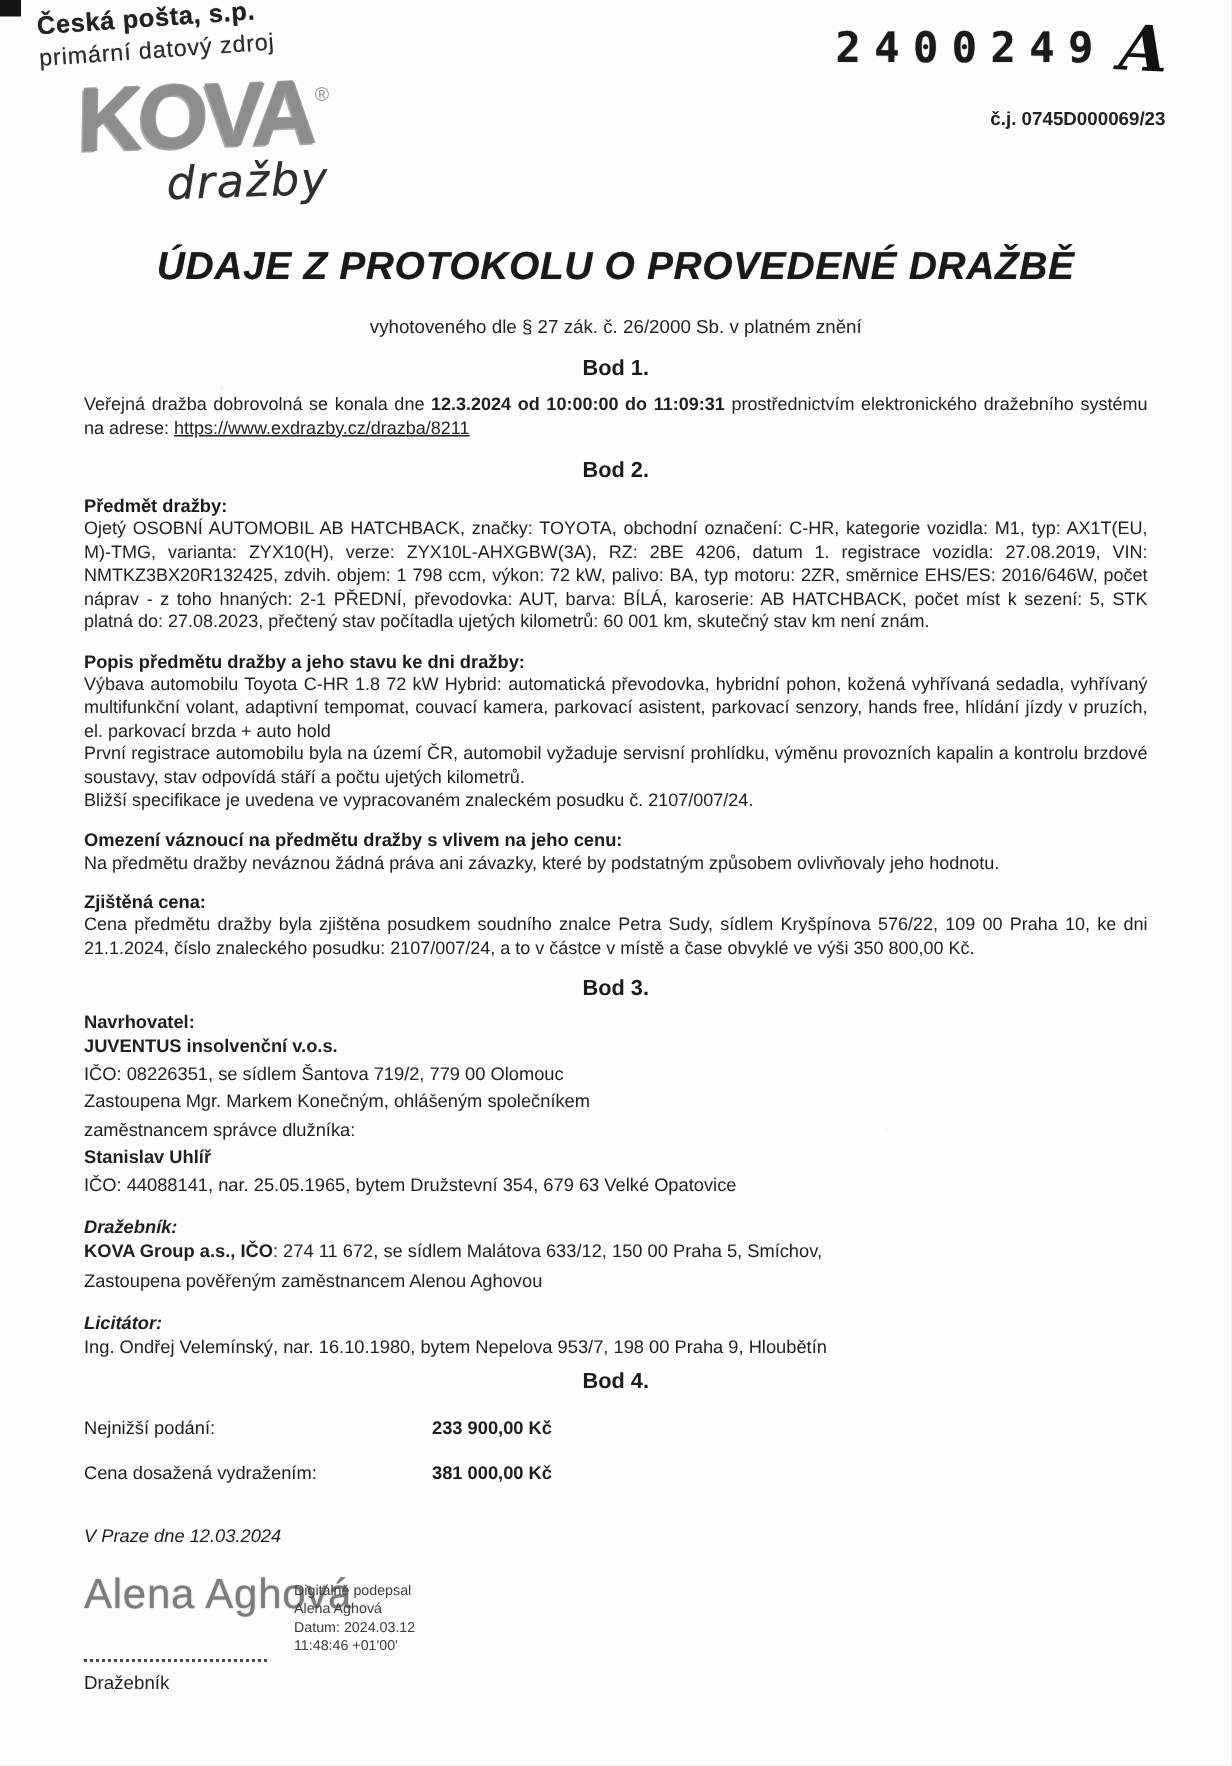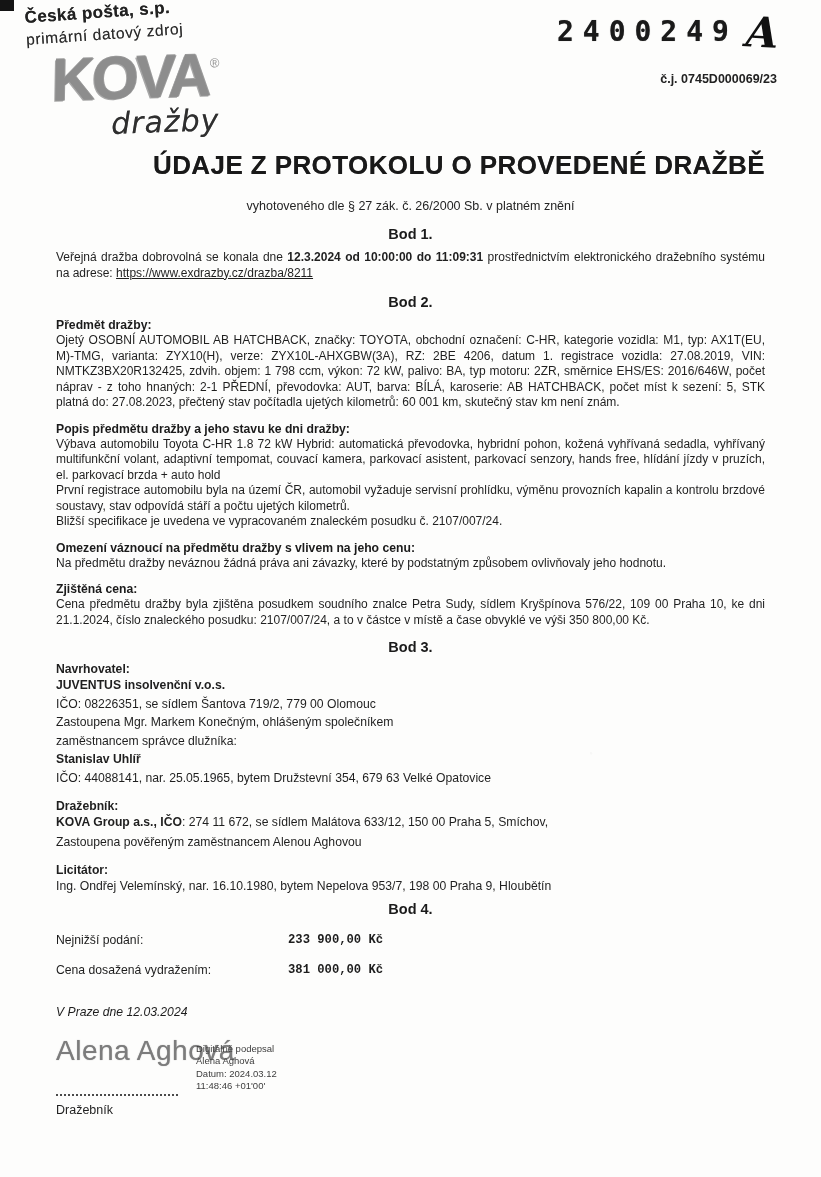--- a/index.html
+++ b/index.html
@@ -44,38 +44,38 @@
   }
   .stamp-number .letter{
     font-family:"DejaVu Serif", serif;font-style:italic;font-weight:bold;font-size:42px;
     color:#111;margin-left:4px;vertical-align:-6px;display:inline-block;transform:rotate(3deg);
   }
   .ref-number{position:absolute;right:44px;top:72px;font-size:12.5px;font-weight:bold;color:#222;}
 
   
   .content{margin:0 56px;}
   .doc-title{
-    text-align:right;font-size:26px;font-weight:bold;letter-spacing:.4px;color:#191919;
-    text-shadow:0 0 .6px rgba(0,0,0,.55);
+    text-align:center;font-size:26px;font-weight:bold;letter-spacing:.4px;color:#191919;
+    margin-top:12px;text-shadow:0 0 .6px rgba(0,0,0,.55);font-style:italic;
   }
   .doc-subtitle{text-align:center;font-size:12.5px;margin-top:18px;color:#242424;}
   .bod-heading{text-align:center;font-size:14.5px;font-weight:bold;margin:13px 0 8px;color:#1b1b1b;}
   p.body-text{font-size:12px;line-height:15.5px;margin:0 0 0;text-align:justify;color:#1f1f1f;}
   .sec-label{font-size:12.2px;font-weight:bold;margin:11px 0 1px;color:#1b1b1b;}
   .spaced{margin-top:8px;}
   a.doc-link{color:#1f1f1f;text-decoration:underline;}
 
   .person-line{font-size:12.2px;line-height:13px;margin-bottom:5.5px;color:#1f1f1f;}
   .person-line.bold{font-weight:bold;}
   .person-line .b{font-weight:bold;}
-  .gap-top{margin-top:15px;}
+  .gap-top{margin-top:15px;font-style:italic;}
 
   .price-row{display:flex;font-size:12.2px;margin-bottom:10px;margin-top:16px;}
   .price-row .pr-label{width:232px;}
-  .price-row .pr-value{font-weight:bold;font-family:Liberation Mono, monospace;}
+  .price-row .pr-value{font-weight:bold;}
   .place-date{font-size:12.2px;margin-top:28px;font-style:italic;}
 
   
   .signature{display:flex;margin-top:17px;align-items:flex-start;}
   .sig-name{
     width:198px;font-size:28px;line-height:30px;color:#7c7c7c;
     letter-spacing:.5px;text-shadow:0 0 1px rgba(120,120,120,.7);
   }
   .sig-details{font-size:9.5px;line-height:12.5px;color:#3d3d3d;margin:7px 0 0 -58px;}
   .sig-dotted{width:122px;border-bottom:2.5px dotted #4a4a4a;margin-top:1px;}

